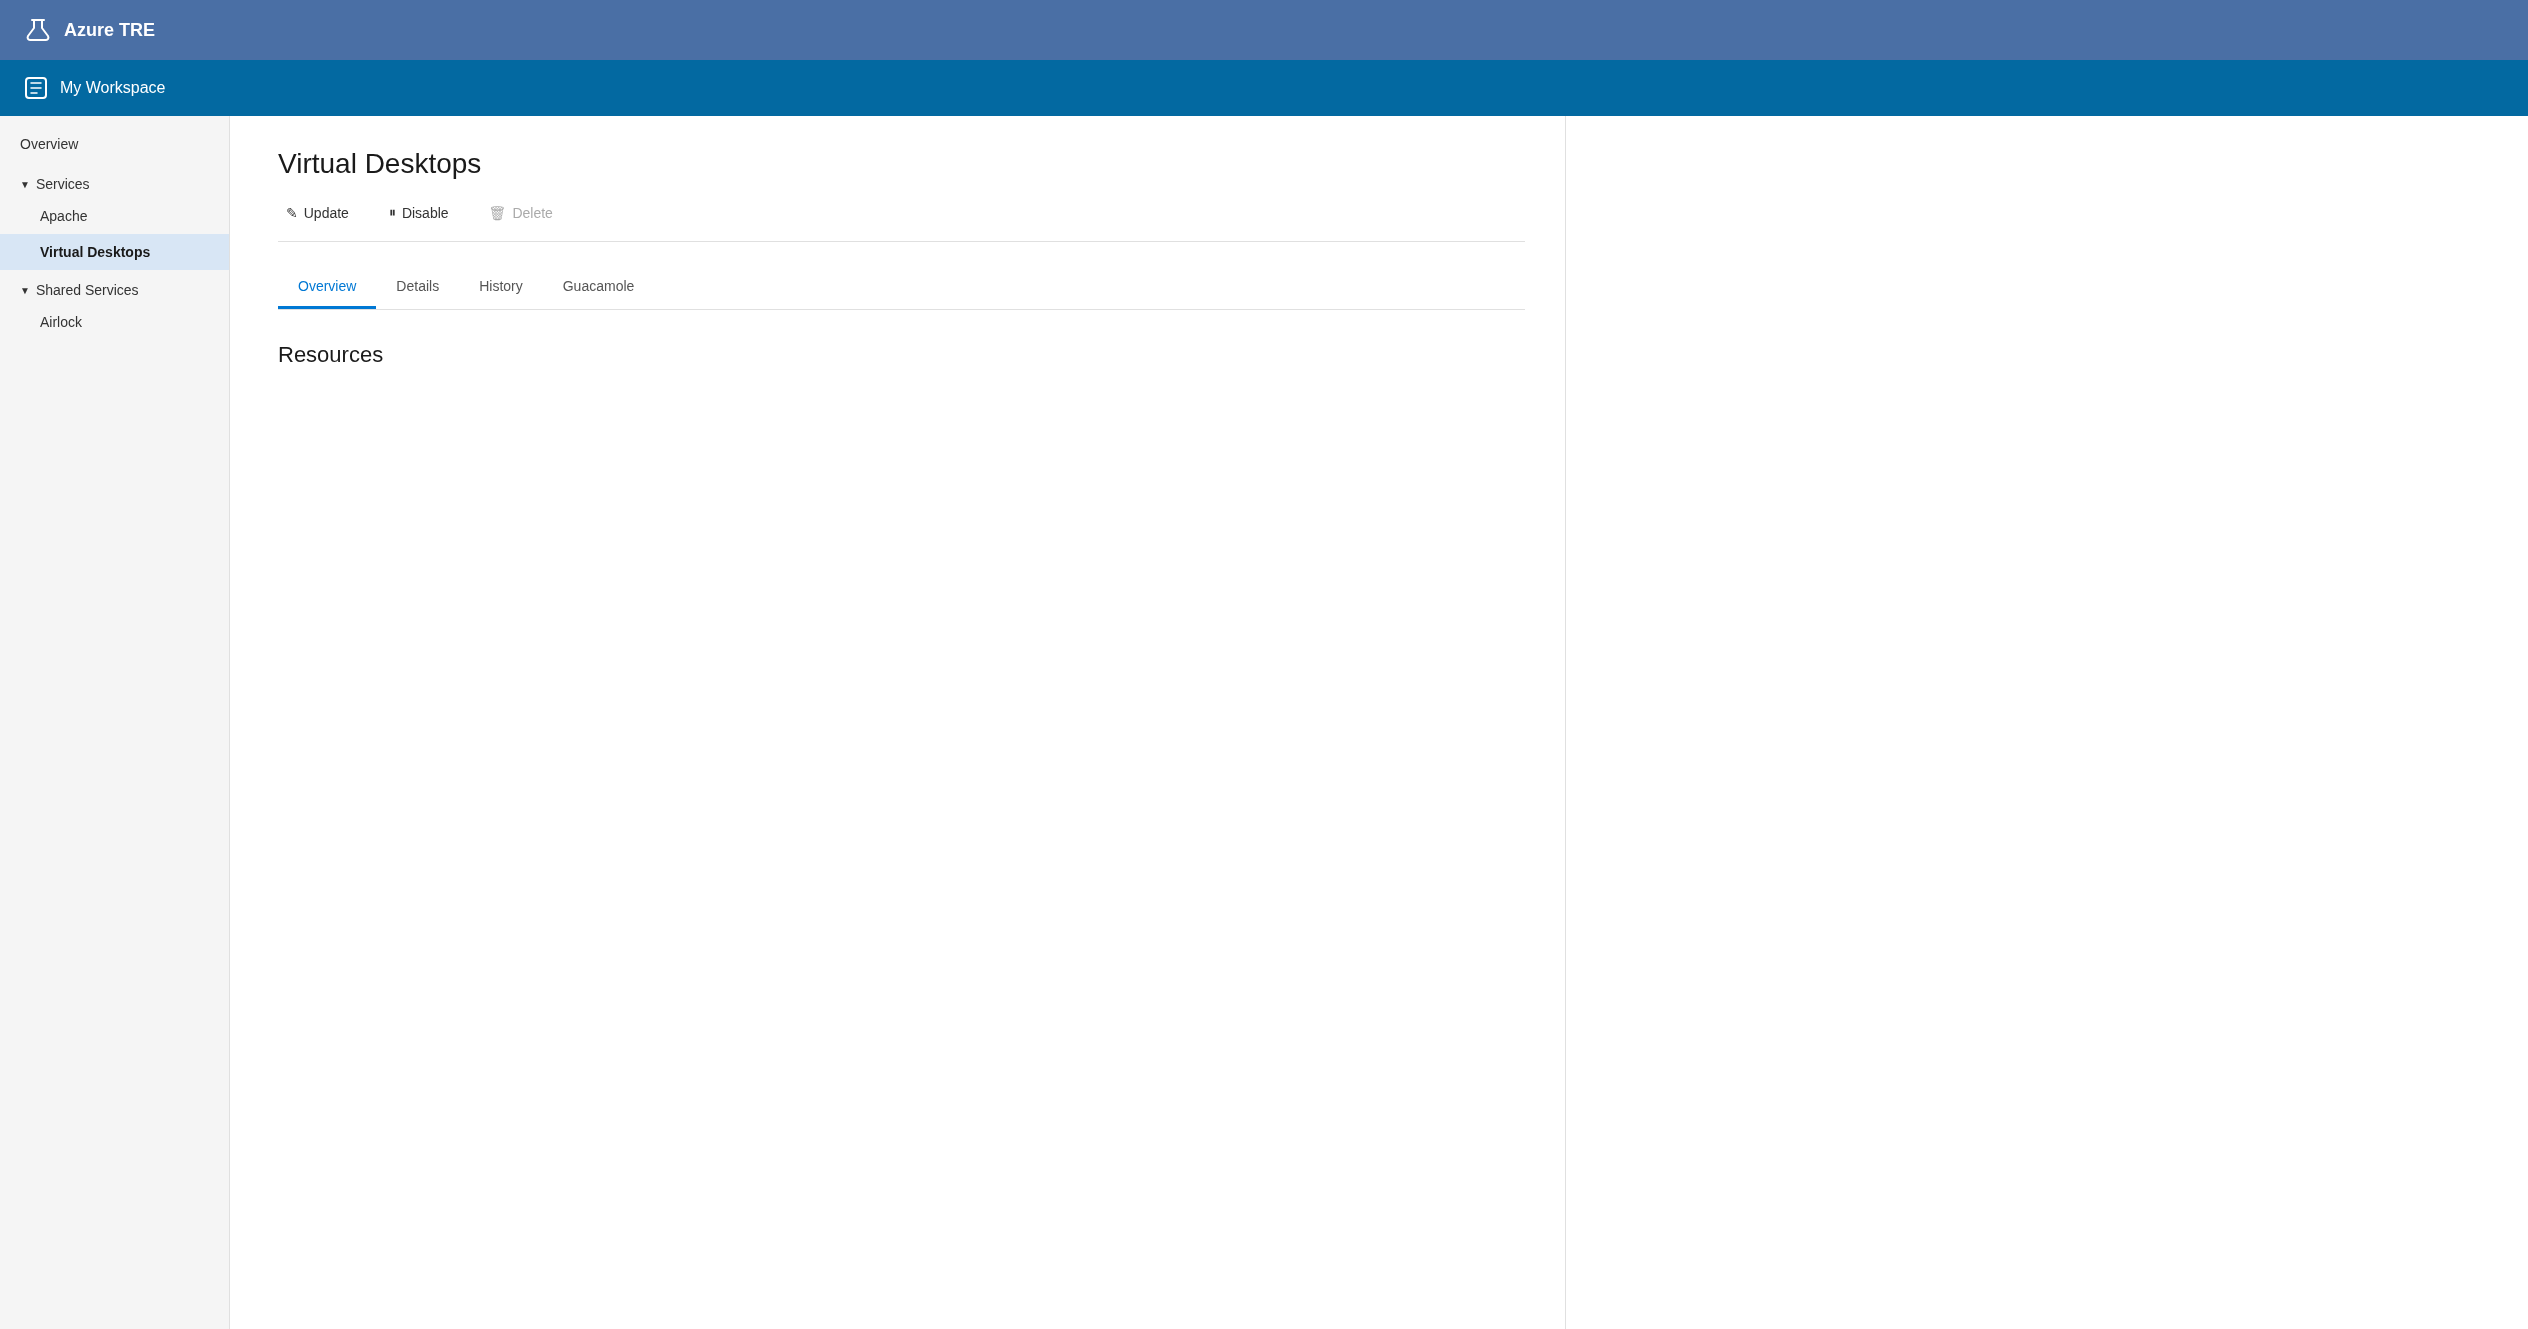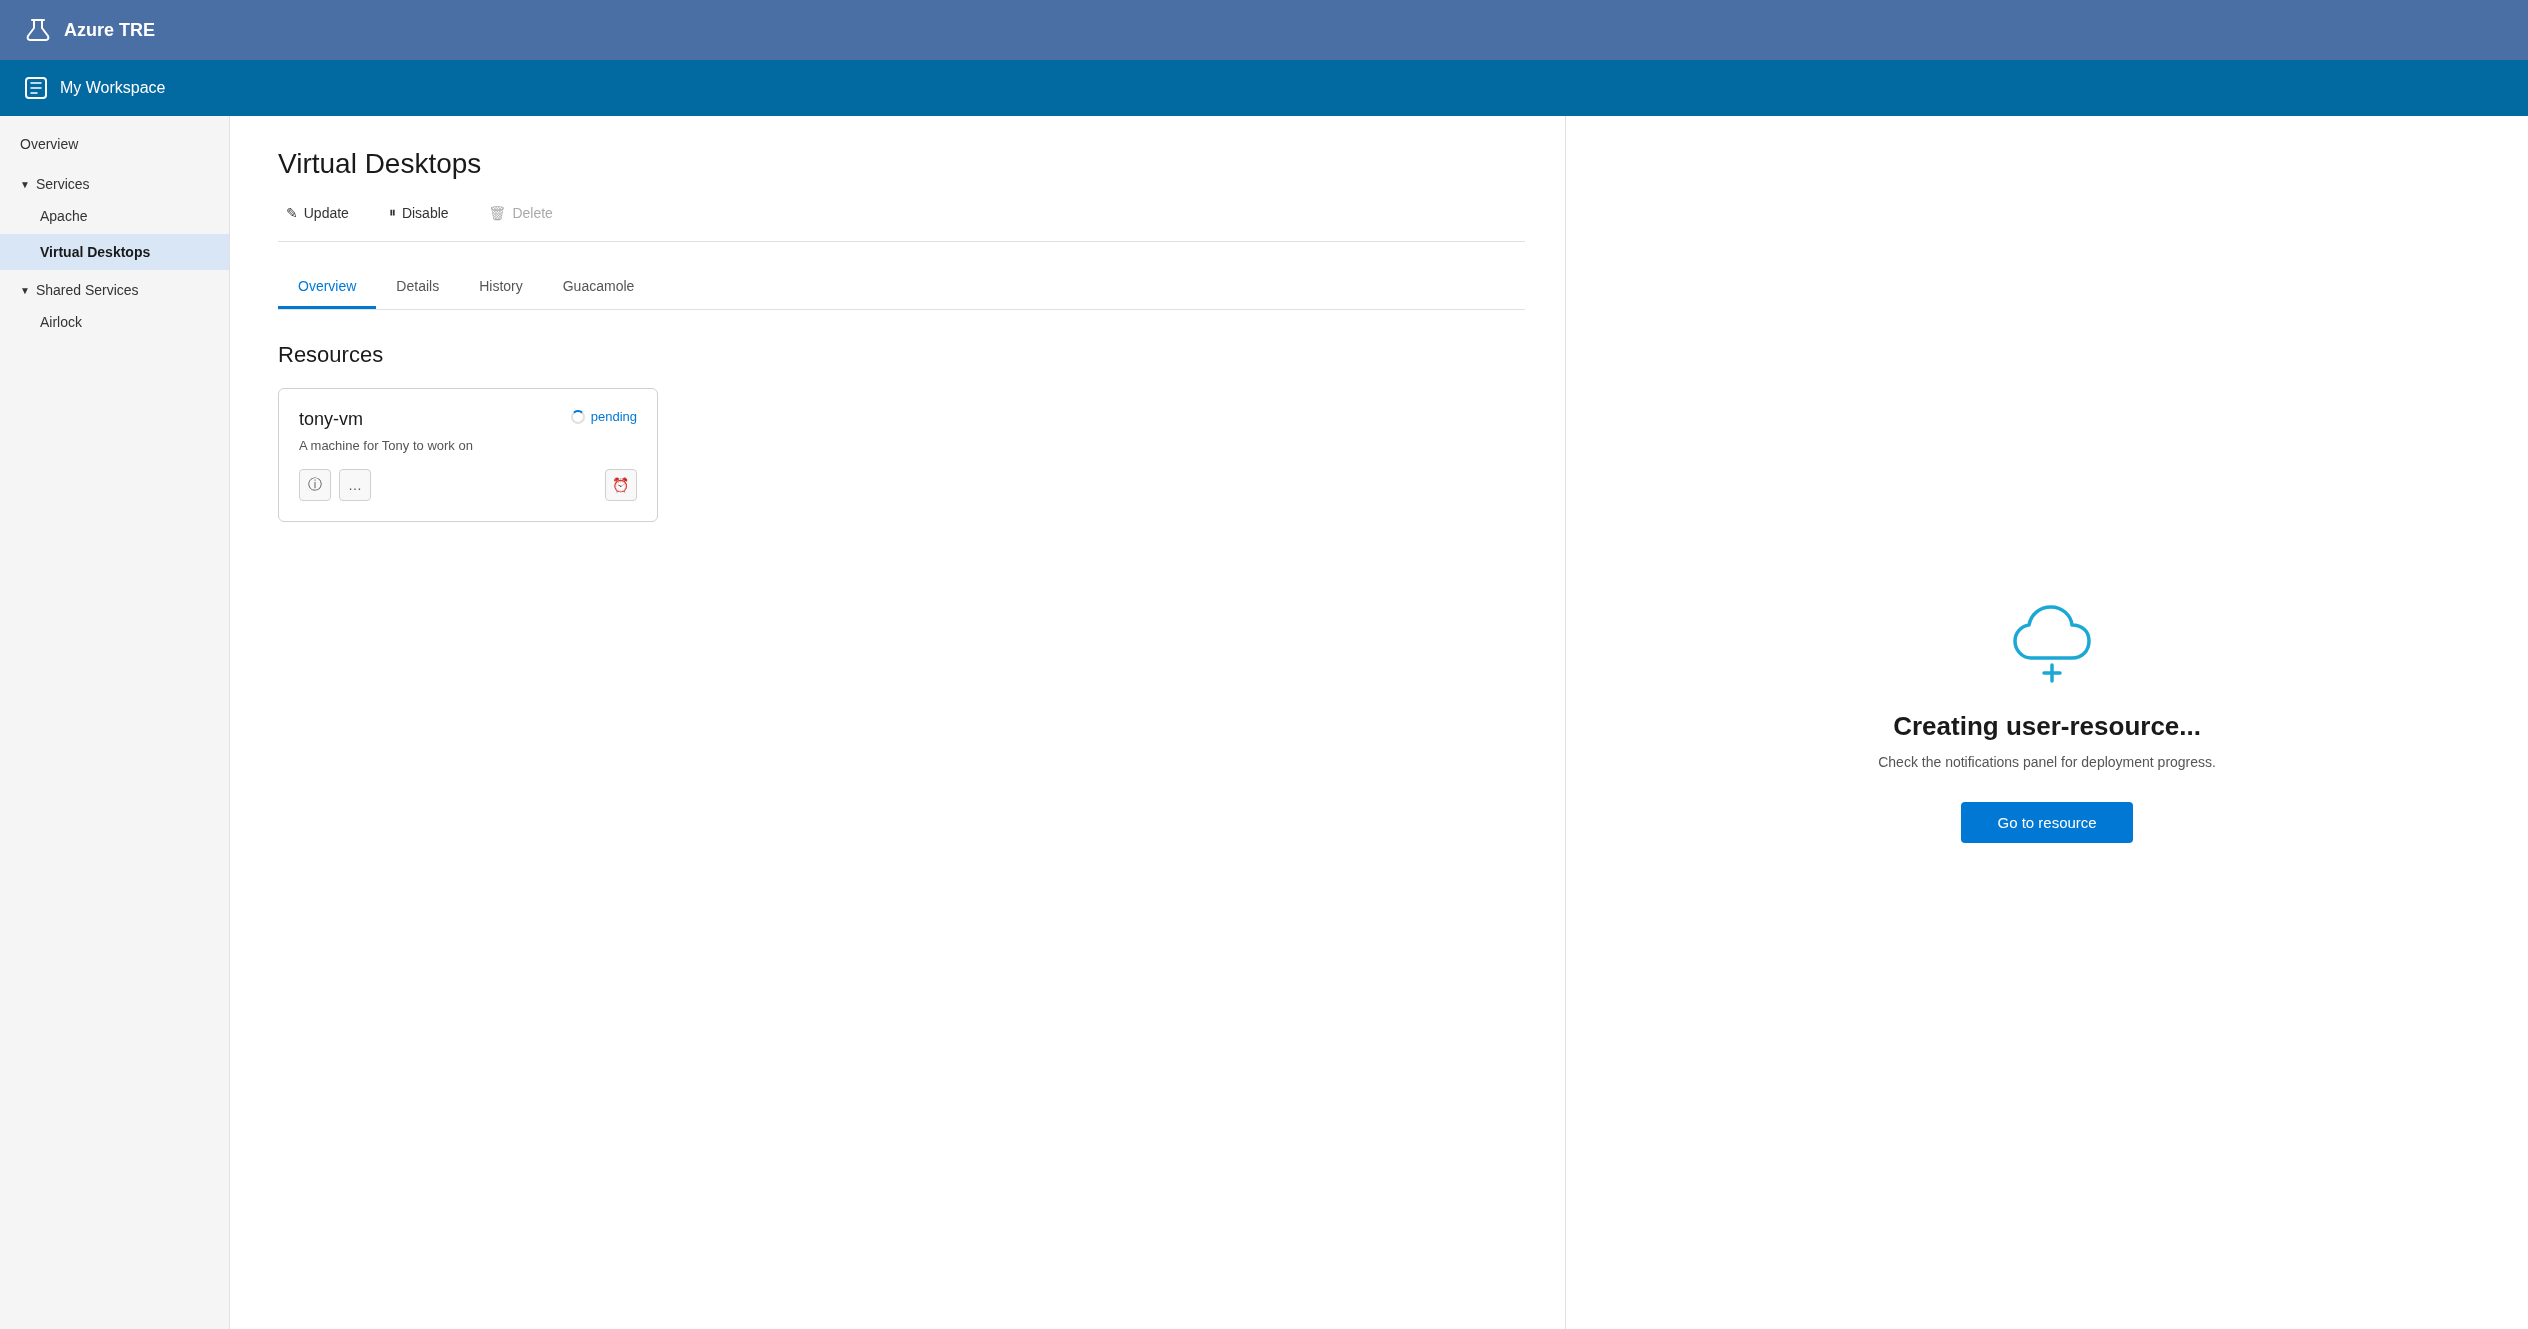--- a/index.html
+++ b/index.html
@@ -367,56 +367,18 @@
           <span>History</span>
         </div>
         <div class="tab">
           <span>Guacamole</span>
         </div>
       </div>
 
 
       <h2 class="section-title">Resources</h2>
 
-      <div class="resource-card">
-        <div class="resource-card-header">
-          <span class="resource-name">tony-vm</span>
-          <div class="resource-status">
-            <span class="spinner"></span>
-            <span>pending</span>
-          </div>
-        </div>
-        <p class="resource-desc">A machine for Tony to work on</p>
-        <div class="resource-actions">
-          <div class="resource-action-btns">
-            <button class="icon-btn">
-              <span>ⓘ</span>
-            </button>
-            <button class="icon-btn">
-              <span>…</span>
-            </button>
-          </div>
-          <button class="icon-btn">
-            <span>⏰</span>
-          </button>
-        </div>
-      </div>
-
-    </div>
-
-    <div class="right-panel">
-
-      <svg class="creation-icon" viewBox="0 0 100 80" fill="none" xmlns="http://www.w3.org/2000/svg">
-
-        <path d="M75 55 C85 55 92 48 92 38 C92 28 85 22 75 22 C74 12 65 4 54 4 C43 4 34 11 32 22 C24 23 18 30 18 38 C18 47 25 55 34 55 Z" stroke="#1ba8d5" stroke-width="3.5" fill="none" stroke-linejoin="round"></path>
-
-        <line x1="55" y1="62" x2="55" y2="78" stroke="#1ba8d5" stroke-width="3.5" stroke-linecap="round"></line>
-        <line x1="47" y1="70" x2="63" y2="70" stroke="#1ba8d5" stroke-width="3.5" stroke-linecap="round"></line>
-      </svg>
-
-      <h2 class="creation-title">Creating user-resource...</h2>
-      <p class="creation-subtitle">Check the notifications panel for deployment progress.</p>
-      <button class="go-to-resource-btn">Go to resource</button>
-
-    </div>
+
+    </div>
+
 
   </div>
 </div>
 
 </body></html>

